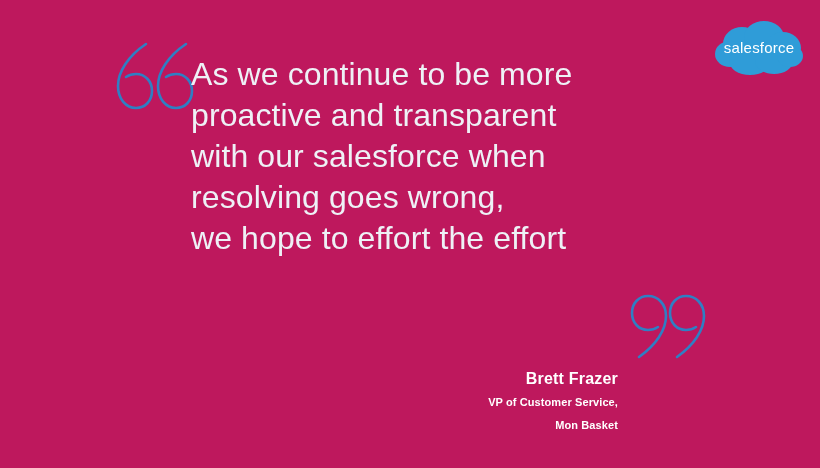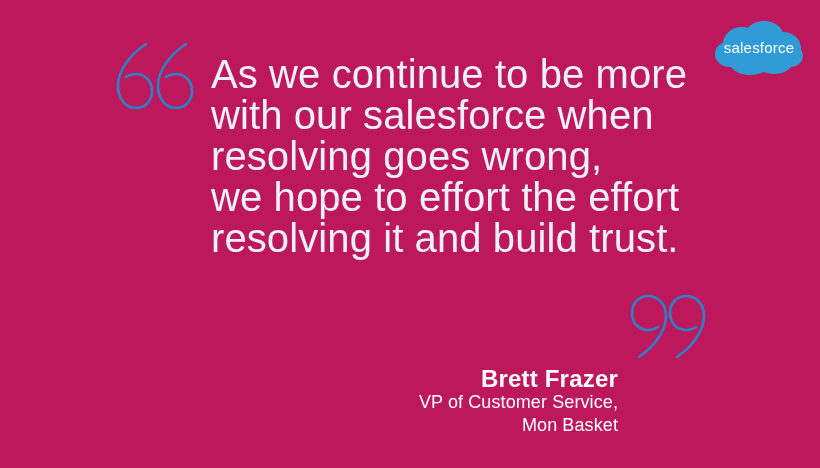--- a/index.html
+++ b/index.html
@@ -34,51 +34,51 @@
   .quote-mark {
     position: absolute;
     pointer-events: none;
   }
   #quote-open { left: 112px; top: 40px; width: 82px; height: 72px; }
   #quote-close { left: 630px; top: 294px; width: 76px; height: 66px; }
 
   
   #quote-text {
     position: absolute;
-    left: 211px;
+    left: 191px;
     top: 54px;
     width: 470px;
     color: #eef1f6;
-    font-size: 40px;
+    font-size: 32px;
     line-height: 41px;
     font-weight: 300;
     letter-spacing: 0.1px;
     white-space: nowrap;
   }
   #quote-text .line { display: block; }
 
   
   #attribution {
     position: absolute;
     right: 202px;
     top: 367px;
     text-align: right;
     color: #ffffff;
   }
   #attr-name {
     display: block;
-    font-size: 24px;
+    font-size: 16px;
     font-weight: 700;
     line-height: 24px;
     letter-spacing: 0.2px;
   }
   .attr-role {
     display: block;
-    font-size: 18px;
-    font-weight: 400;
+    font-size: 11px;
+    font-weight: 700;
     line-height: 23px;
     letter-spacing: 0.1px;
   }
 </style>
 </head>
 <body>
 
 <div id="slide">
 
   <div id="logo">
@@ -100,24 +100,24 @@
     <svg width="82" height="72" viewBox="0 0 82 72" xmlns="http://www.w3.org/2000/svg">
       <g fill="none" stroke="#2f7fc4" stroke-width="2.6" stroke-linecap="round" stroke-linejoin="round">
         <path d="M34 4 C16 16, 6 32, 6 46 C6 59, 14 68, 24 68 C33 68, 40 61, 40 51 C40 41, 33 34, 24 34 C20 34, 17 35, 14 37"></path>
         <path d="M74 4 C56 16, 46 32, 46 46 C46 59, 54 68, 64 68 C73 68, 80 61, 80 51 C80 41, 73 34, 64 34 C60 34, 57 35, 54 37"></path>
       </g>
     </svg>
   </div>
 
   <div id="quote-text">
     <span class="line">As we continue to be more</span>
+    <span class="line">proactive and transparent</span>
     <span class="line">with our salesforce when</span>
     <span class="line">resolving goes wrong,</span>
     <span class="line">we hope to effort the effort</span>
-    <span class="line">resolving it and build trust.</span>
   </div>
 
   <div class="quote-mark" id="quote-close">
     <svg width="76" height="66" viewBox="0 0 76 66" xmlns="http://www.w3.org/2000/svg">
       <g fill="none" stroke="#2f7fc4" stroke-width="2.6" stroke-linecap="round" stroke-linejoin="round">
         <path d="M4 60 C21 48, 31 33, 31 19 C31 7, 23 -1, 13 -1 C4 -1, -3 6, -3 16 C-3 26, 4 33, 13 33 C17 33, 20 32, 23 30" transform="translate(5,3)"></path>
         <path d="M4 60 C21 48, 31 33, 31 19 C31 7, 23 -1, 13 -1 C4 -1, -3 6, -3 16 C-3 26, 4 33, 13 33 C17 33, 20 32, 23 30" transform="translate(43,3)"></path>
       </g>
     </svg>
   </div>

